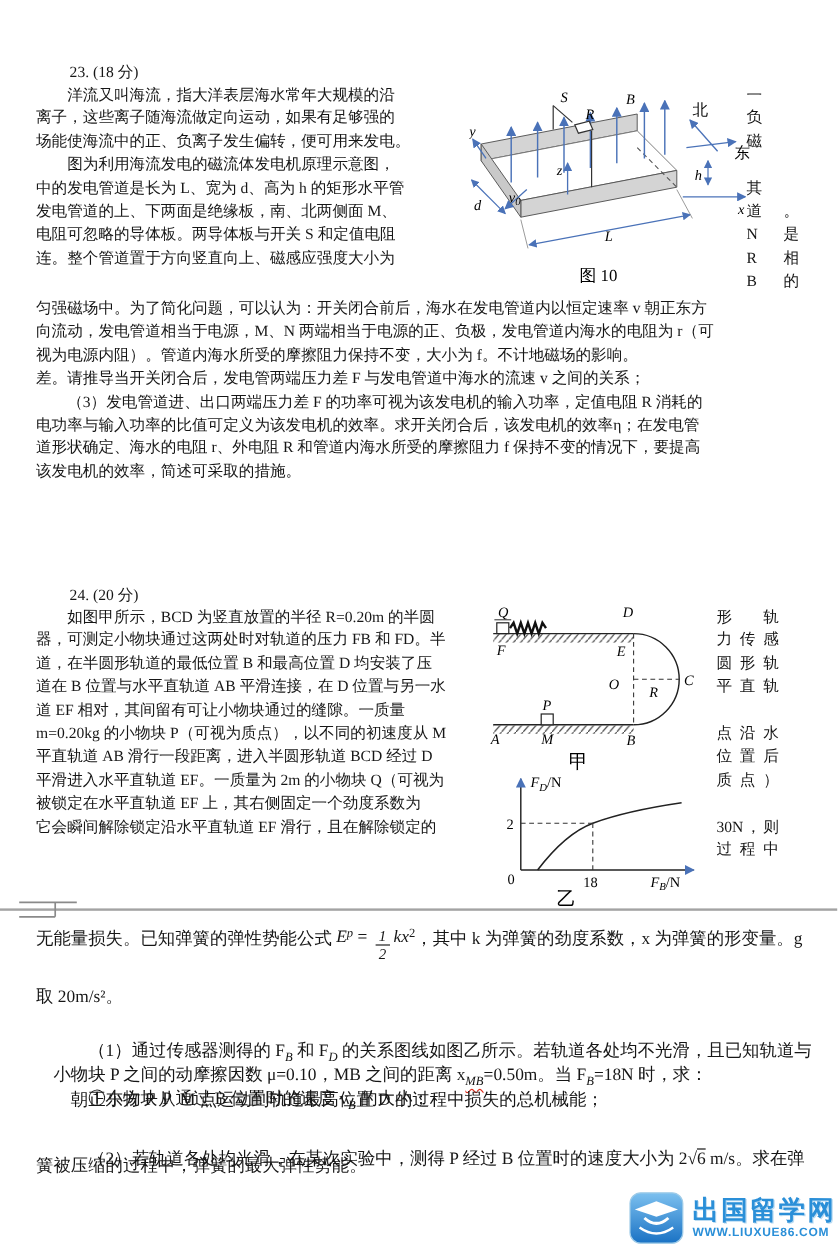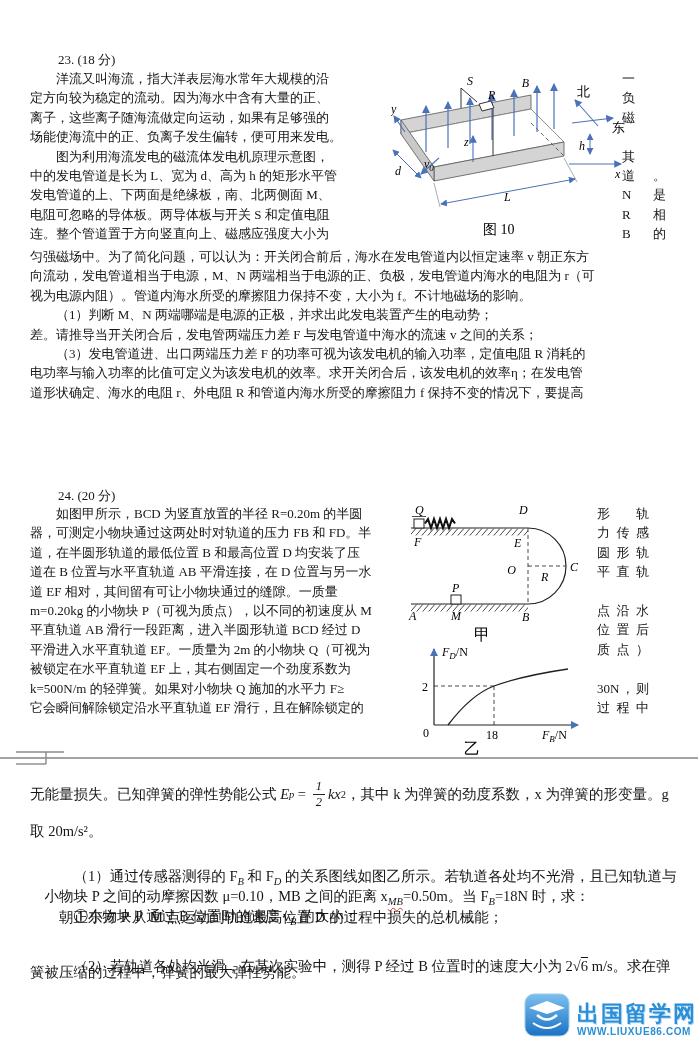--- a/index.html
+++ b/index.html
@@ -10,39 +10,38 @@
   .chars .t-line{text-align:justify;text-align-last:justify}
   .seg-line{position:absolute;white-space:pre;font-size:14.5px;line-height:19.4px}
   .it{font-style:italic}
   sub{font-size:10.5px}
   sup{font-size:10.5px}
   .wavy-red{text-decoration:underline wavy #e03020;text-decoration-thickness:1px;text-underline-offset:2px}
   .ovl{text-decoration:overline}
   .frac{display:inline-flex;flex-direction:column;align-items:center;vertical-align:middle;
         margin:0 3px;font-size:12.5px;line-height:1.15;font-style:italic}
   .frac .den{border-top:1px solid #222;padding:0 3px}
-  .formula-line{display:flex;align-items:center;height:42px;white-space:pre;font-size:14.5px}
+  .formula-line{display:flex;align-items:flex-start;height:42px;white-space:pre;font-size:14.5px}
   .divider{position:absolute;left:0;top:757px;width:698px;height:2px;background:#a3a3a3}
-  .logo{position:absolute;left:524px;top:993px;display:flex;align-items:flex-end;gap:7px}
+  .logo{position:absolute;left:524px;top:993px;display:flex;align-items:center;gap:7px}
   .logo-name{font-family:"Liberation Sans","DejaVu Sans",sans-serif;font-size:22px;font-weight:bold;
              color:#2a8fd8;letter-spacing:2px;text-shadow:1px 1px 0 #bcdcf2;line-height:1.1}
   .logo-url{font-family:"Liberation Sans","DejaVu Sans",sans-serif;font-size:10px;font-weight:bold;
             color:#2a8fd8;letter-spacing:.6px}
   svg text{font-family:"Liberation Serif","DejaVu Serif",serif}
 </style>
 </head>
 <body>
 
 <div class="page">
 
   <div class="abs t-line" style="left:58px;top:50px">23. (18 分)</div>
 
   <div class="abs" style="left:30px;top:69px;width:364px">
       <div class="t-line">　　洋流又叫海流，指大洋表层海水常年大规模的沿</div>
-      <div class="t-line">定方向较为稳定的流动。因为海水中含有大量的正、</div>
       <div class="t-line">离子，这些离子随海流做定向运动，如果有足够强的</div>
       <div class="t-line">场能使海流中的正、负离子发生偏转，便可用来发电。</div>
       <div class="t-line">　　图为利用海流发电的磁流体发电机原理示意图，</div>
       <div class="t-line">中的发电管道是长为 L、宽为 d、高为 h 的矩形水平管</div>
       <div class="t-line">发电管道的上、下两面是绝缘板，南、北两侧面 M、</div>
       <div class="t-line">电阻可忽略的导体板。两导体板与开关 S 和定值电阻</div>
       <div class="t-line">连。整个管道置于方向竖直向上、磁感应强度大小为</div>
     </div>
 
   <div class="abs chars" style="left:622px;top:69px;width:44px">
@@ -113,40 +112,39 @@
     <line x1="43" y1="109" x2="49" y2="133" stroke="#888" stroke-width="0.7"></line>
     <line x1="173" y1="84" x2="186" y2="108" stroke="#888" stroke-width="0.7"></line>
     <text x="113" y="127" font-size="12" class="it">L</text>
     <text x="92" y="160" font-size="14">图 10</text>
   </svg>
 
   <div class="abs" style="left:30px;top:247px;width:656px">
       <div class="t-line">匀强磁场中。为了简化问题，可以认为：开关闭合前后，海水在发电管道内以恒定速率 v 朝正东方</div>
       <div class="t-line">向流动，发电管道相当于电源，M、N 两端相当于电源的正、负极，发电管道内海水的电阻为 r（可</div>
       <div class="t-line">视为电源内阻）。管道内海水所受的摩擦阻力保持不变，大小为 f。不计地磁场的影响。</div>
-      <div class="t-line">　　（1）判断 M、N 两端哪端是电源的正极，并求出此发电装置产生的电动势；</div>
       <div class="t-line">差。请推导当开关闭合后，发电管两端压力差 F 与发电管道中海水的流速 v 之间的关系；</div>
       <div class="t-line">　　（3）发电管道进、出口两端压力差 F 的功率可视为该发电机的输入功率，定值电阻 R 消耗的</div>
       <div class="t-line">电功率与输入功率的比值可定义为该发电机的效率。求开关闭合后，该发电机的效率η；在发电管</div>
       <div class="t-line">道形状确定、海水的电阻 r、外电阻 R 和管道内海水所受的摩擦阻力 f 保持不变的情况下，要提高</div>
+      <div class="t-line">该发电机的效率，简述可采取的措施。</div>
     </div>
 
   <div class="abs t-line" style="left:58px;top:486px">24. (20 分)</div>
 
   <div class="abs" style="left:30px;top:504px;width:390px">
       <div class="t-line">　　如图甲所示，BCD 为竖直放置的半径 R=0.20m 的半圆</div>
       <div class="t-line">器，可测定小物块通过这两处时对轨道的压力 FB 和 FD。半</div>
       <div class="t-line">道，在半圆形轨道的最低位置 B 和最高位置 D 均安装了压</div>
       <div class="t-line">道在 B 位置与水平直轨道 AB 平滑连接，在 D 位置与另一水</div>
       <div class="t-line">道 EF 相对，其间留有可让小物块通过的缝隙。一质量</div>
       <div class="t-line">m=0.20kg 的小物块 P（可视为质点），以不同的初速度从 M</div>
       <div class="t-line">平直轨道 AB 滑行一段距离，进入半圆形轨道 BCD 经过 D</div>
       <div class="t-line">平滑进入水平直轨道 EF。一质量为 2m 的小物块 Q（可视为</div>
       <div class="t-line">被锁定在水平直轨道 EF 上，其右侧固定一个劲度系数为</div>
-      <div class="t-line">k=500N/m 的轻弹簧。如果对小物块 Q 施加的水平力 F≥</div>
       <div class="t-line">它会瞬间解除锁定沿水平直轨道 EF 滑行，且在解除锁定的</div>
     </div>
 
   <div class="abs chars" style="left:597px;top:504px;width:52px">
       <div class="t-line">形　轨</div>
       <div class="t-line">力传感</div>
       <div class="t-line">圆形轨</div>
       <div class="t-line">平直轨</div>
       <div class="t-line"></div>
       <div class="t-line">点沿水</div>

